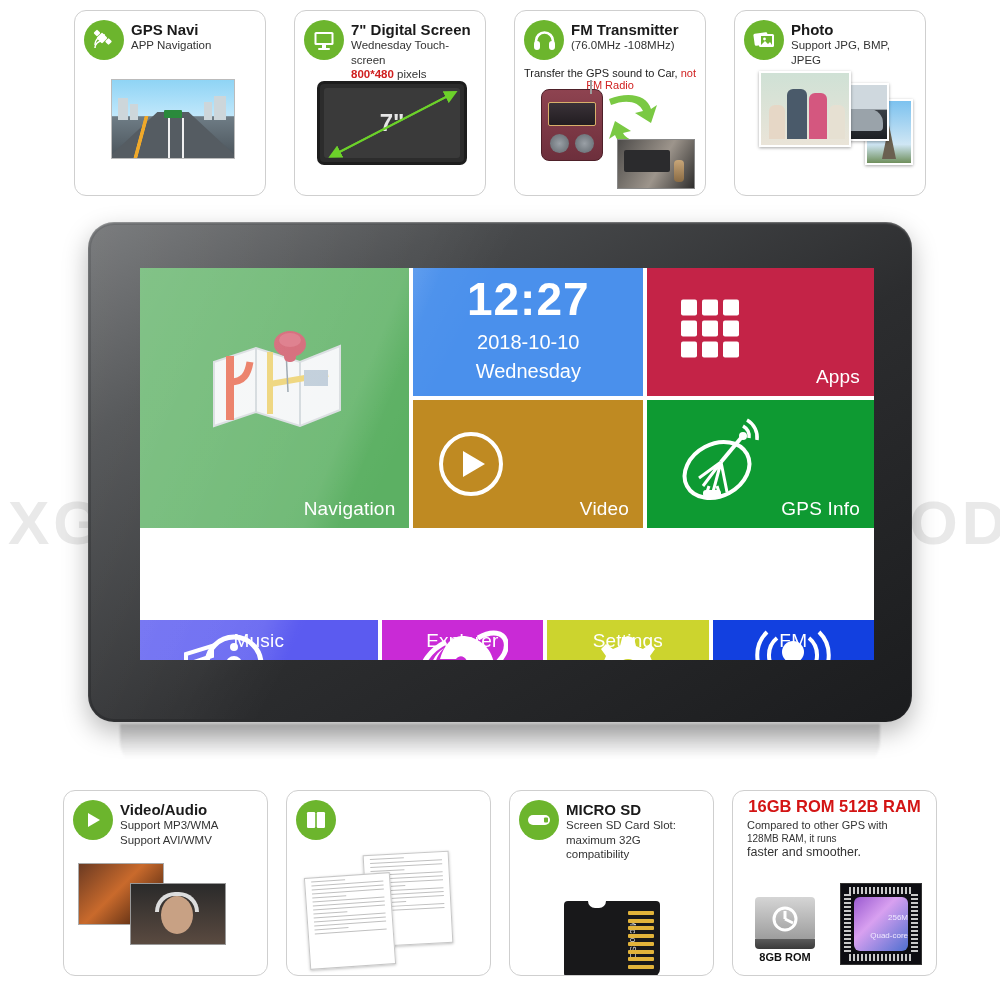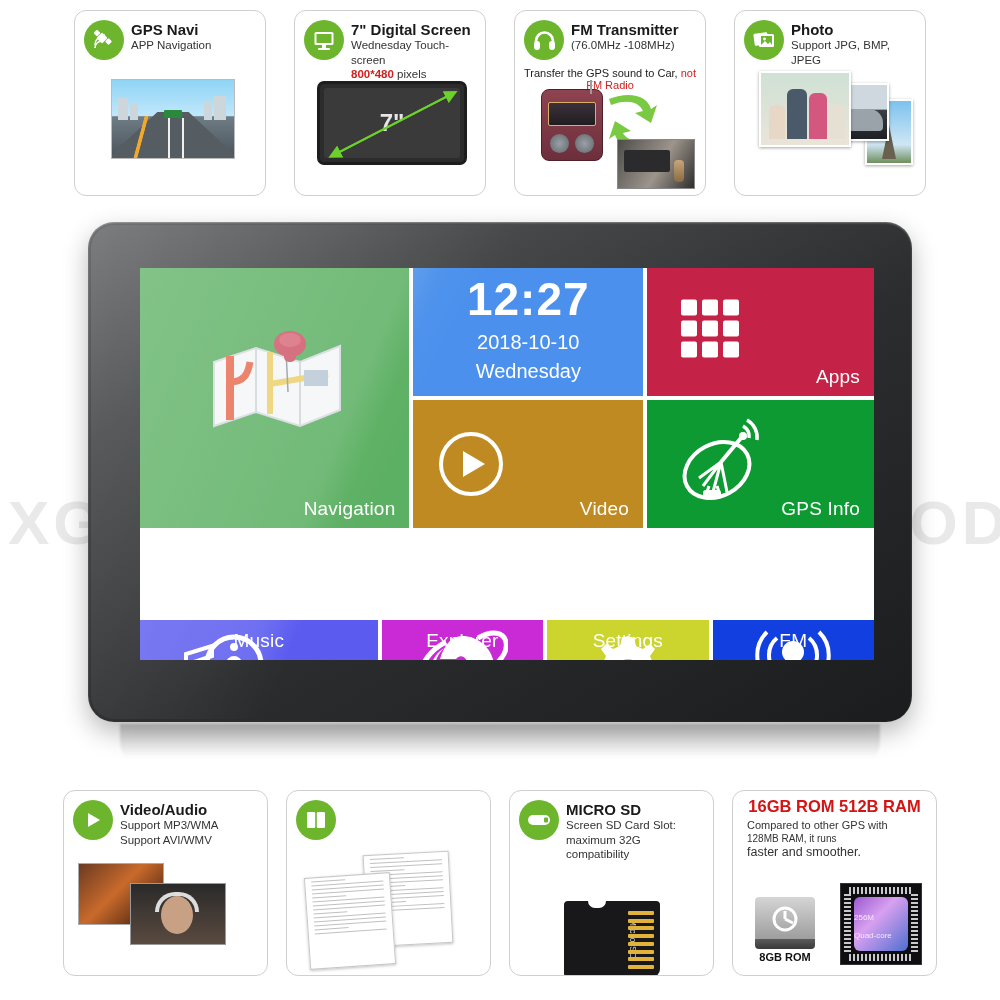--- a/index.html
+++ b/index.html
@@ -143,21 +143,21 @@
   .sd-notch { position: absolute; left: 24px; top: 0; width: 18px; height: 7px; background: #fff; border-radius: 0 0 8px 8px; }
   .sd-pins { position: absolute; right: 6px; top: 10px; width: 26px; bottom: 8px; display: flex; flex-direction: column; justify-content: space-between; }
   .sd-pin { height: 4px; background: #e2b33a; border-radius: 1px; }
   .sd-text { position: absolute; left: 48px; top: 50%; transform: translateY(-50%) rotate(90deg); color: #d8d8d8; font-size: 9px; letter-spacing: .5px; }
 
   .hdd { position: absolute; left: 22px; top: 20px; width: 60px; height: 44px; background: linear-gradient(#d5d5d5, #9b9b9b); border-radius: 4px; }
   .hdd-base { position: absolute; left: 0; right: 0; bottom: -8px; height: 10px; background: linear-gradient(#5b5b5b, #3a3a3a); border-radius: 0 0 4px 4px; }
   .hdd-label { position: absolute; left: 6px; top: 74px; width: 92px; text-align: center; font-size: 11px; font-weight: bold; color: #111; }
   .chip { position: absolute; right: 14px; top: 6px; width: 82px; height: 82px; background: #0d0d12; border: 1px solid #333; }
   .chip-core { position: absolute; inset: 13px; background: linear-gradient(135deg, #9a5ad0, #d8a0f0 40%, #4e6fd0); border-radius: 6px; }
-  .chip-core span { position: absolute; left: 0; right: 0; color: #f0e8ff; font-size: 8px; text-align: left; }
+  .chip-core span { position: absolute; left: 0; right: 0; color: #f0e8ff; font-size: 8px; text-align: right; }
   .chip-pins { position: absolute; background: repeating-linear-gradient(90deg,#c9c9c9 0 2px, transparent 2px 4px); }
   .chip-pins.v { background: repeating-linear-gradient(180deg,#c9c9c9 0 2px, transparent 2px 4px); }
 
   
   #device {
     position: absolute; left: 88px; top: 222px; width: 824px; height: 500px;
     background: linear-gradient(150deg, #6d6f71 0%, #4a4c4e 22%, #2c2d2f 55%, #1b1c1e 100%);
     border-radius: 26px;
     box-shadow: 0 10px 26px rgba(0,0,0,.28), inset 0 1px 2px rgba(255,255,255,.35);
     padding: 46px 38px 62px 52px;

